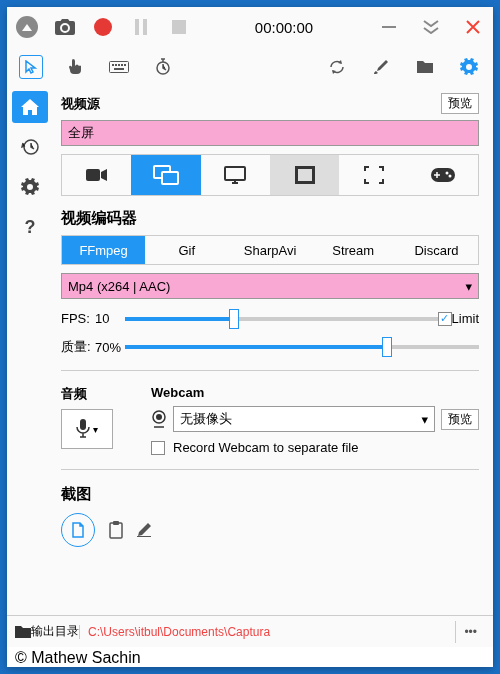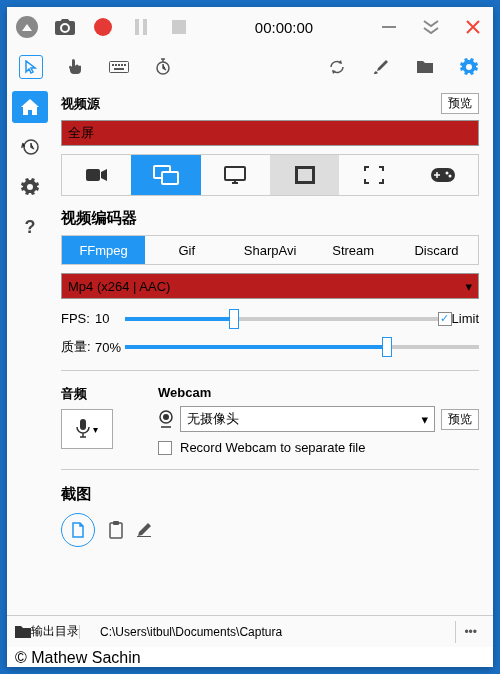--- a/index.html
+++ b/index.html
@@ -25,50 +25,50 @@
 .tool-ico.accent { color: #2196f3; }
 .cursor-box { width: 24px; height: 24px; border: 1.5px solid #2196f3; border-radius: 3px; display: flex; align-items: center; justify-content: center; }
 .main { flex: 1; display: flex; overflow: hidden; }
 .sidebar { width: 46px; background: #fafafa; display: flex; flex-direction: column; align-items: center; padding-top: 4px; gap: 8px; }
 .side-btn { width: 36px; height: 32px; display: flex; align-items: center; justify-content: center; border-radius: 3px; color: #444; }
 .side-btn.active { background: #2196f3; color: #fff; }
 .content { flex: 1; padding: 6px 14px 6px 8px; overflow-y: auto; }
 .section-head { display: flex; justify-content: space-between; align-items: center; margin-bottom: 6px; }
 .section-head h3 { font-size: 13px; font-weight: bold; }
 .preview-btn { border: 1px solid #aaa; background: #fff; padding: 1px 6px; font-size: 12px; }
-.combo { width: 100%; border: 1px solid #999; background: #b91c1c; padding: 3px 6px; height: 26px; display: flex; align-items: center; justify-content: space-between; margin-bottom: 8px; }
+.combo { width: 100%; border: 1px solid #999; background: #f9a8d4; padding: 3px 6px; height: 26px; display: flex; align-items: center; justify-content: space-between; margin-bottom: 8px; }
 .source-icons { display: flex; border: 1px solid #ccc; margin-bottom: 12px; height: 42px; }
 .si { flex: 1; display: flex; align-items: center; justify-content: center; color: #333; position: relative; }
 .si.active { background: #2196f3; color: #fff; }
 .si.hover { background: #ddd; }
 .encoder-tabs { display: flex; border: 1px solid #ccc; height: 30px; margin-bottom: 8px; }
 .enc-tab { flex: 1; display: flex; align-items: center; justify-content: center; font-size: 13px; }
 .enc-tab.active { background: #2196f3; color: #fff; }
 .slider-row { display: flex; align-items: center; margin: 12px 0; }
 .slider-label { width: 34px; }
 .slider-val { width: 30px; }
 .slider { flex: 1; position: relative; height: 4px; background: #ccc; }
 .slider .fill { position: absolute; height: 4px; background: #2196f3; left: 0; }
 .slider .thumb { position: absolute; width: 10px; height: 20px; background: #fff; border: 1px solid #2196f3; top: -8px; transform: translateX(-50%); }
 .chk { width: 14px; height: 14px; border: 1px solid #888; display: inline-flex; align-items: center; justify-content: center; font-size: 11px; color: #2196f3; background: #fff; }
 hr.sep { border: none; border-top: 1px solid #ccc; margin: 14px 0; }
-.two-col { display: flex; gap: 13px; }
+.two-col { display: flex; gap: 6px; }
 .audio-col { width: 60px; }
 .audio-col h4 { font-size: 13px; font-weight: bold; margin-bottom: 6px; }
 .mic-btn { width: 52px; height: 40px; border: 1px solid #aaa; display: flex; align-items: center; justify-content: center; gap: 3px; background: #fff; }
 .webcam-col { flex: 1; margin-left: 24px; }
 .webcam-col h4 { font-size: 13px; font-weight: bold; margin-bottom: 6px; }
 .wc-row { display: flex; align-items: center; gap: 6px; margin-bottom: 8px; }
 .wc-combo { flex: 1; border: 1px solid #999; background: #fff; padding: 3px 6px; height: 26px; display: flex; align-items: center; justify-content: space-between; }
 .wc-chk-row { display: flex; align-items: flex-end; gap: 8px; }
 .screenshot-row { display: flex; align-items: center; gap: 14px; margin-top: 8px; }
 .ss-circle { width: 34px; height: 34px; border: 1.5px solid #2196f3; border-radius: 50%; display: flex; align-items: center; justify-content: center; color: #2196f3; }
 .imgur-btn { border: 1px solid #aaa; border-radius: 16px; padding: 4px 14px; background: #fff; }
 .footer { height: 32px; border-top: 1px solid #ccc; display: flex; align-items: center; padding: 0 8px; gap: 0; font-size: 12px; }
-.footer .path { flex: 1; color: #000000; border-left: 1px solid #ccc; padding-left: 20px; }
+.footer .path { flex: 1; color: #ef4444; border-left: 1px solid #ccc; padding-left: 8px; }
 .footer .dots { color: #555; border-left: 1px solid #ccc; padding: 4px 8px; }
 .copyright { height: 20px; padding: 2px 8px; font-size: 16px; background: #fff; }
 svg { display: block; }
 </style>
 </head>
 <body>
 
 <div class="window">
 
   <div class="titlebar">

